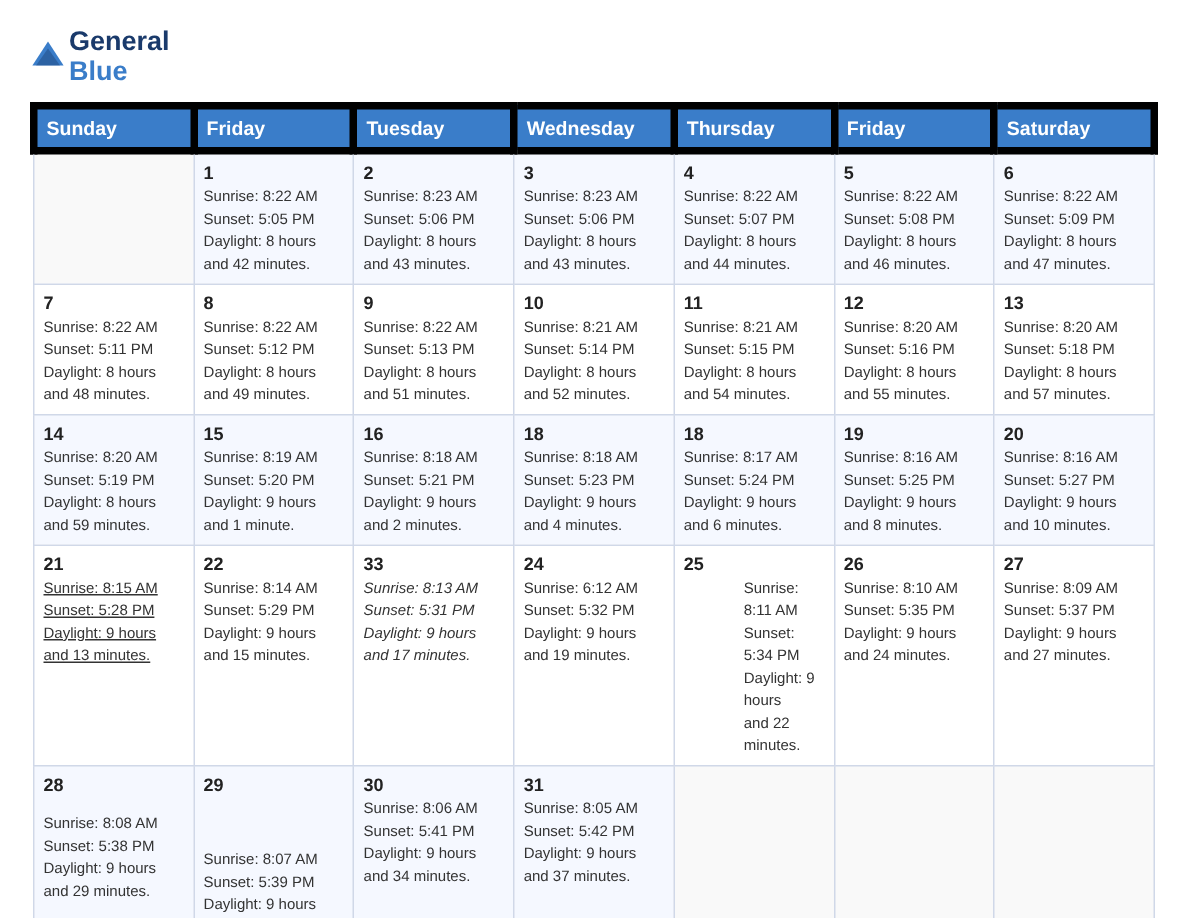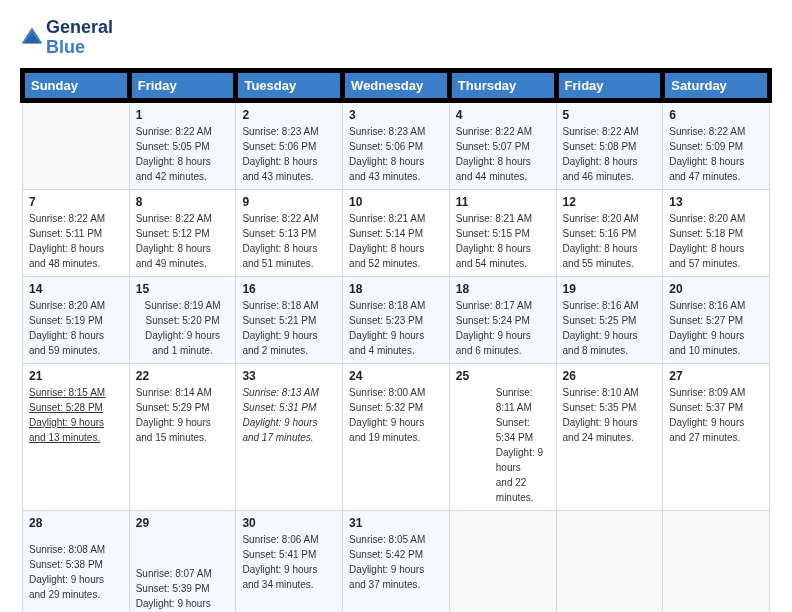--- a/index.html
+++ b/index.html
@@ -221,21 +221,21 @@
         <tr>
           <td>
             <span class="day-number">14</span>
             <div class="day-info" style="white-space: pre-line;">Sunrise: 8:20 AM
 Sunset: 5:19 PM
 Daylight: 8 hours
 and 59 minutes.</div>
           </td>
           <td>
             <span class="day-number">15</span>
-            <div class="day-info" style="white-space: pre-line; text-align: center;">Sunrise: 8:19 AM
+            <div class="day-info" style="white-space: pre-line;">Sunrise: 8:19 AM
 Sunset: 5:20 PM
 Daylight: 9 hours
 and 1 minute.</div>
           </td>
           <td>
             <span class="day-number">16</span>
             <div class="day-info" style="white-space: pre-line;">Sunrise: 8:18 AM
 Sunset: 5:21 PM
 Daylight: 9 hours
 and 2 minutes.</div>
@@ -286,21 +286,21 @@
           </td>
           <td>
             <span class="day-number">33</span>
             <div class="day-info" style="white-space: pre-line; font-style: italic;">Sunrise: 8:13 AM
 Sunset: 5:31 PM
 Daylight: 9 hours
 and 17 minutes.</div>
           </td>
           <td>
             <span class="day-number">24</span>
-            <div class="day-info" style="white-space: pre-line;">Sunrise: 8:00 AM
+            <div class="day-info" style="white-space: pre-line;">Sunrise: 6:12 AM
 Sunset: 5:32 PM
 Daylight: 9 hours
 and 19 minutes.</div>
           </td>
           <td>
             <span class="day-number">25</span>
             <div class="day-info" style="white-space: pre-line; margin-left: 40px;">Sunrise: 8:11 AM
 Sunset: 5:34 PM
 Daylight: 9 hours
 and 22 minutes.</div>

